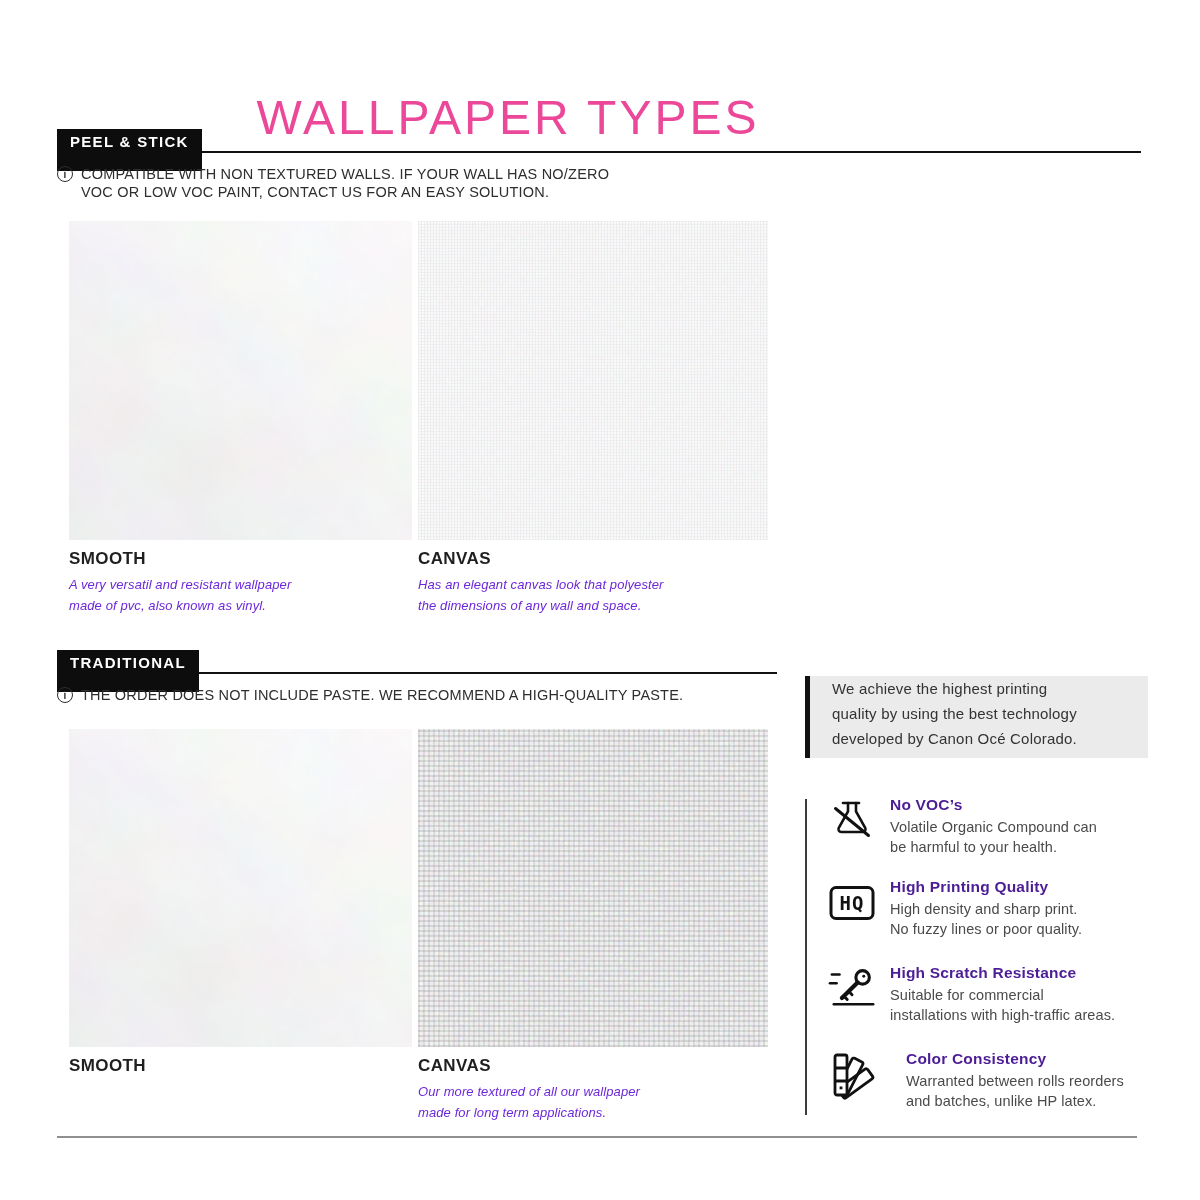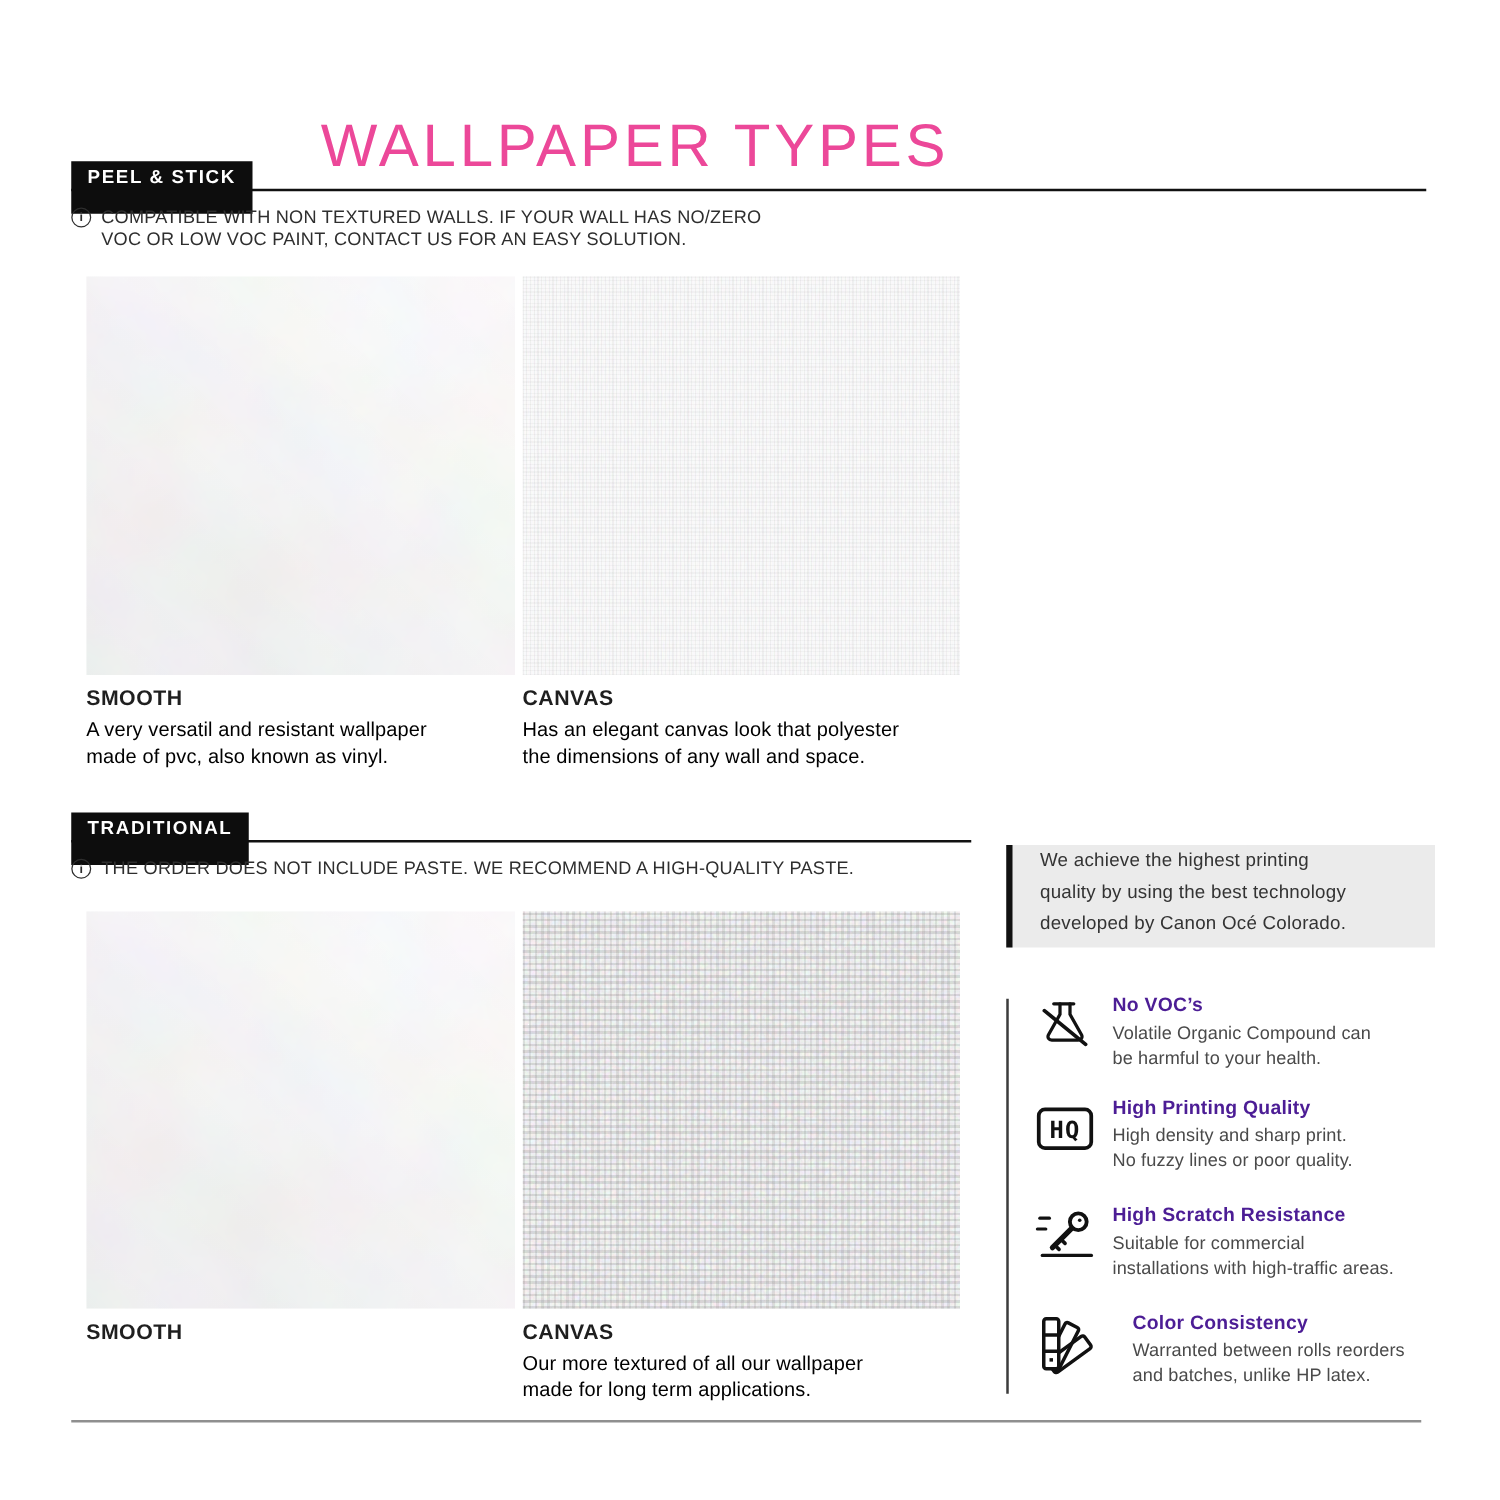--- a/index.html
+++ b/index.html
@@ -50,21 +50,21 @@
       repeating-linear-gradient(0deg,rgba(60,60,60,0.04) 0 1px,transparent 1px 3px);}
   .weave-mesh{position:absolute;inset:0;
     background-image:
       repeating-linear-gradient(0deg,rgba(110,110,110,0.20) 0 1px,transparent 1px 4px),
       repeating-linear-gradient(90deg,rgba(110,110,110,0.13) 0 1px,transparent 1px 3px);}
   .weave-rough{position:absolute;inset:0;
     background-image:
       repeating-linear-gradient(0deg,rgba(90,90,90,0.16) 0 2px,transparent 2px 5px),
       repeating-linear-gradient(90deg,rgba(90,90,90,0.13) 0 2px,transparent 2px 5px);}
   .card-title{margin:9px 0 0 0;font-size:17px;font-weight:bold;letter-spacing:0.4px;color:#1f1f1f;}
-  .card-desc{margin-top:5px;font-size:16px;line-height:21px;color:#000000;letter-spacing:0.1px;}
+  .card-desc{margin-top:5px;font-size:13px;line-height:21px;color:#6d28d9;letter-spacing:0.1px;font-style:italic;}
   
   .callout{
     position:absolute;left:805px;top:676px;width:305px;height:66px;
     background:#ebebeb;border-left:5px solid #111;padding:0 11px 16px 22px;
     font-size:15px;line-height:25px;color:#333;letter-spacing:0.2px;
   }
   .vline{position:absolute;left:805px;top:799px;width:2px;height:316px;background:#3c3c3c;}
   .feature{position:absolute;left:828px;display:flex;align-items:flex-start;}
   .f1{top:796px;} .f2{top:878px;} .f3{top:964px;} .f4{top:1050px;gap:16px;}
   .f-icon{flex:0 0 48px;width:48px;height:50px;margin-right:14px;}

